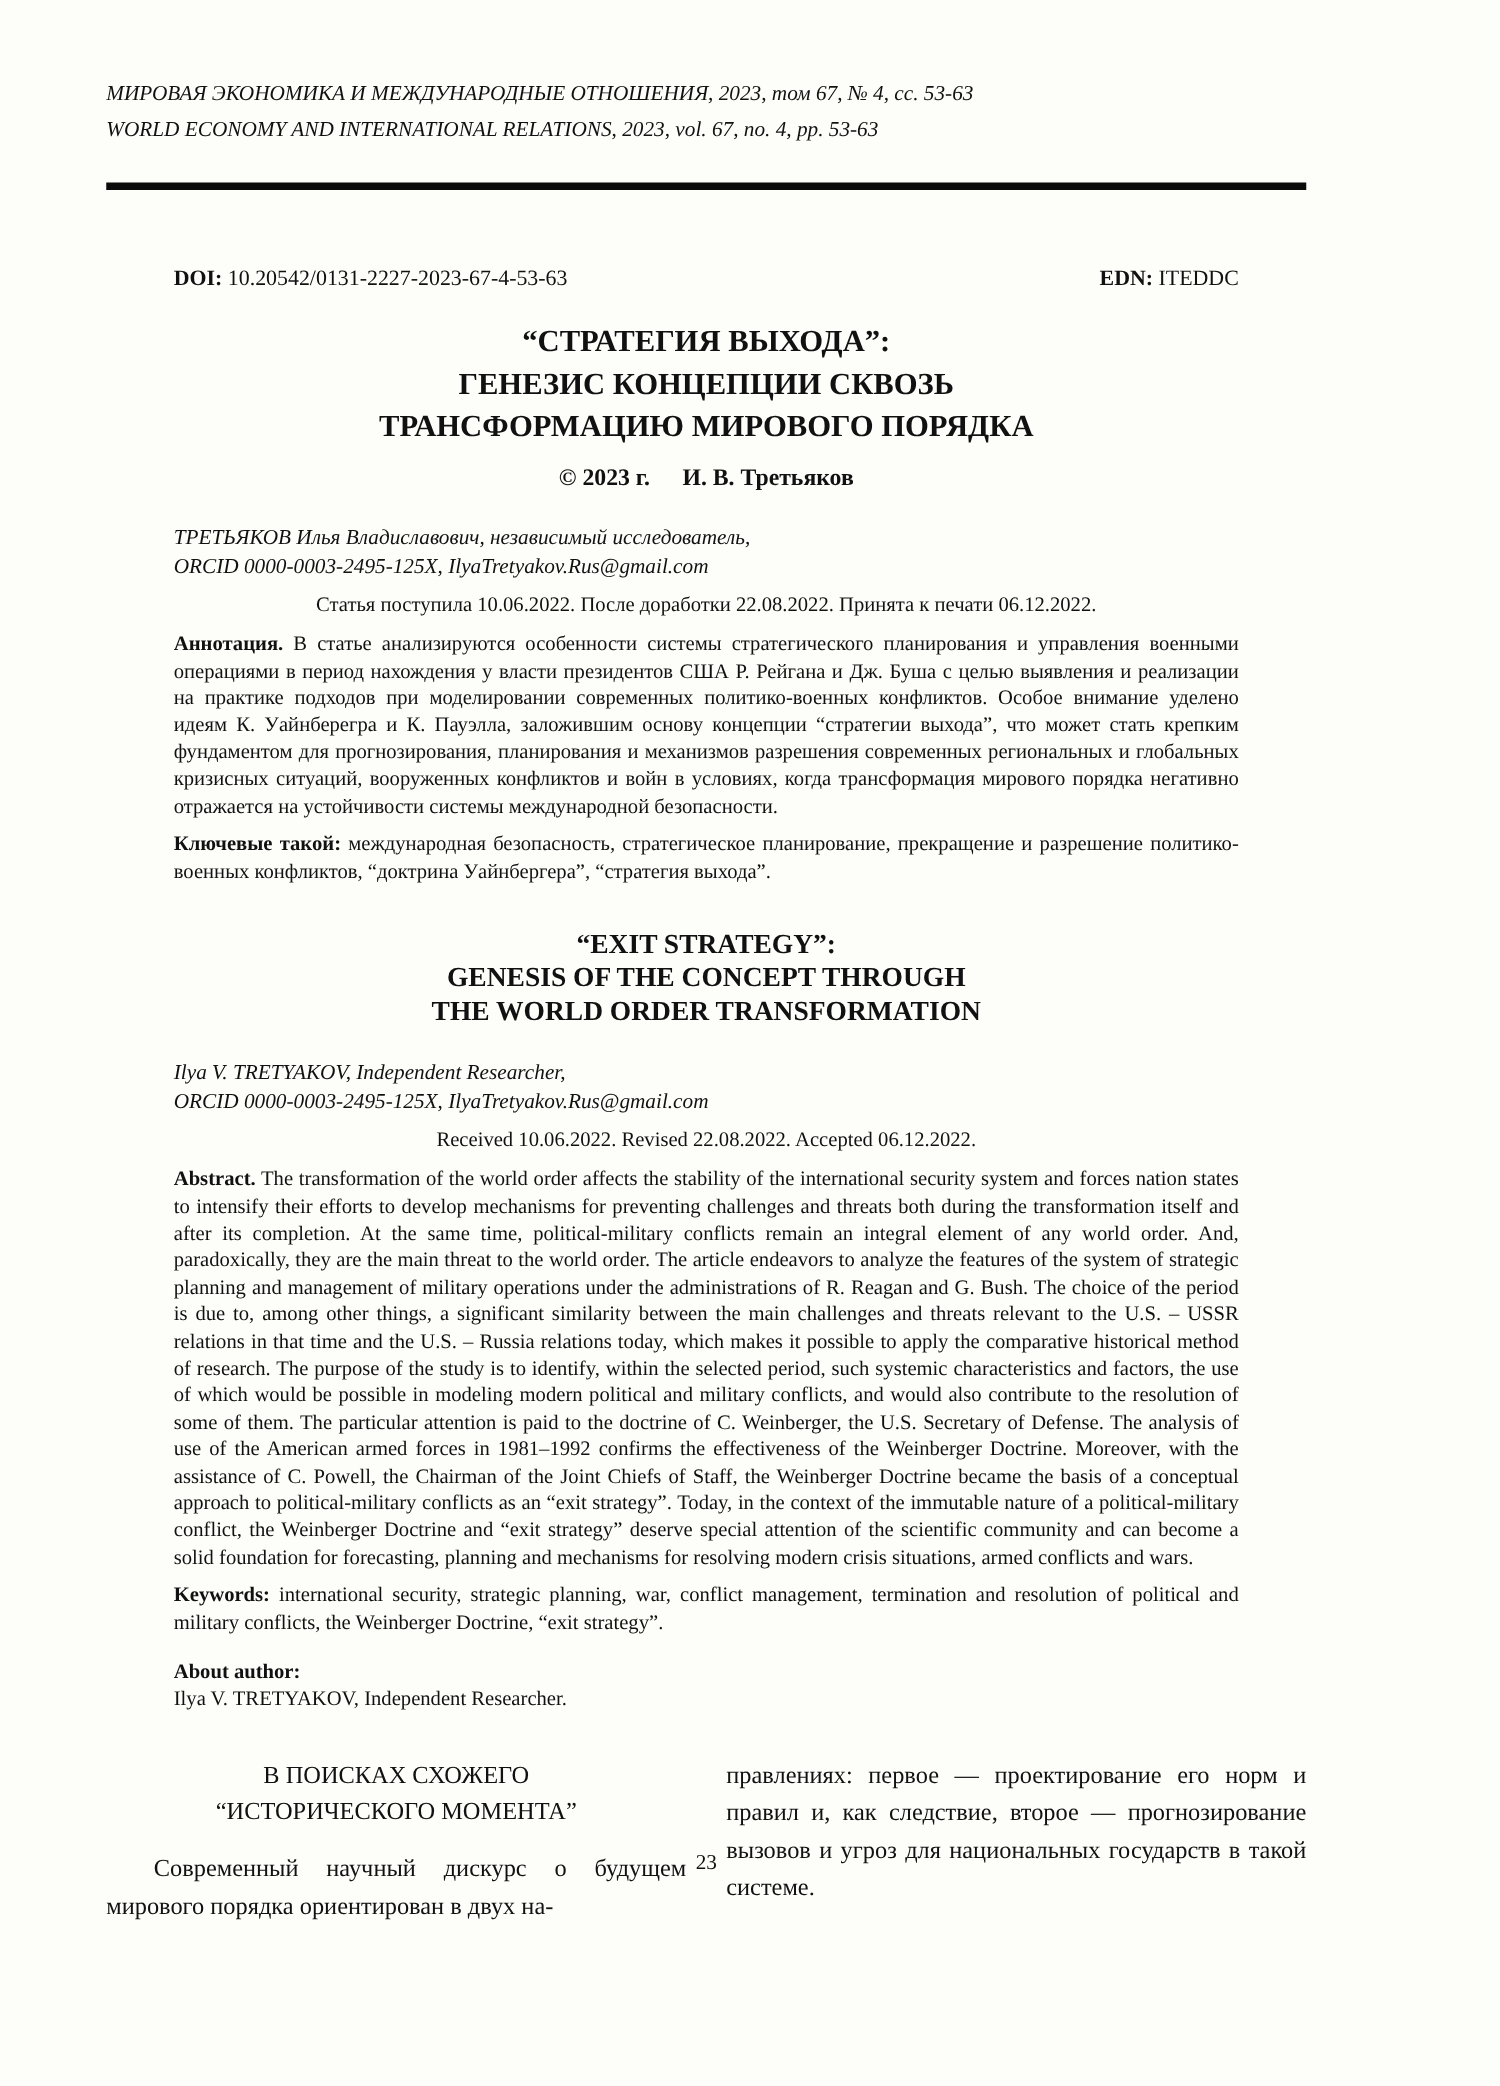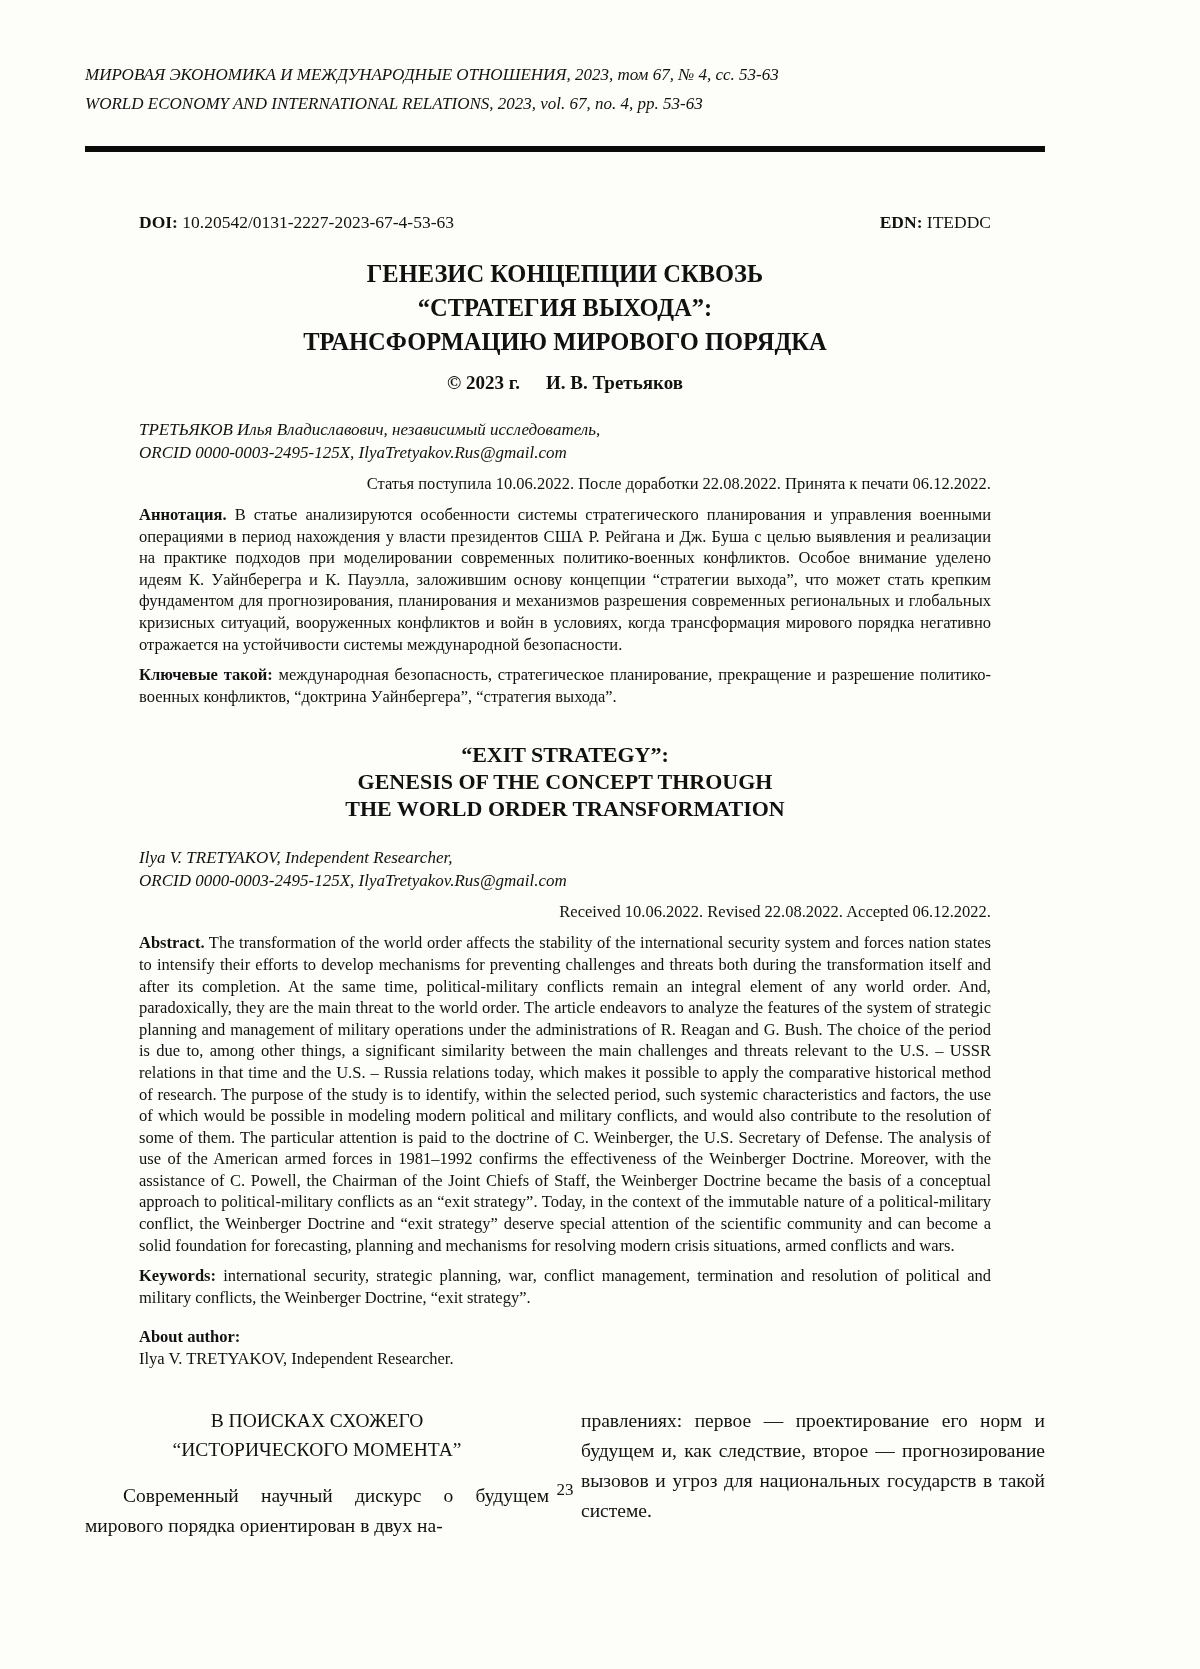--- a/index.html
+++ b/index.html
@@ -20,21 +20,21 @@
   .inner { margin: 0 54px; }
 
   .doi-row { display: flex; justify-content: space-between; margin-top: 60px; font-size: 17.5px; }
   .b { font-weight: bold; }
 
   .title-ru { margin-top: 24px; text-align: center; font-weight: bold; font-size: 24.5px; line-height: 34px; }
   .copyright-row { margin-top: 13px; text-align: center; font-weight: bold; font-size: 19px; }
   .copyright-row .gap { display: inline-block; width: 26px; }
 
   .affil { margin-top: 25px; font-style: italic; font-size: 17px; line-height: 22.5px; }
-  .dates { margin-top: 9px; text-align: right; font-size: 16.5px; line-height: 22px; }
+  .dates { margin-top: 9px; text-align: center; font-size: 16.5px; line-height: 22px; }
 
   .para { margin-top: 9px; font-size: 16.5px; line-height: 21.6px; text-align: justify; }
 
   .title-en { margin-top: 34px; text-align: center; font-weight: bold; font-size: 22px; line-height: 27px; }
 
   .about { margin-top: 18px; font-size: 16.5px; line-height: 22px; }
 
   .columns { display: flex; gap: 32px; margin-top: 36px; font-size: 19.5px; line-height: 30px; }
   .col { flex: 1; }
   .section-heading { text-align: center; line-height: 29px; }
@@ -57,22 +57,22 @@
   <div class="rule"></div>
 
   <div class="inner">
 
     <div class="doi-row">
       <div><span class="b">DOI:</span> <span>10.20542/0131-2227-2023-67-4-53-63</span></div>
       <div><span class="b">EDN:</span> <span>ITEDDC</span></div>
     </div>
 
     <div class="title-ru">
+      <div>“СТРАТЕГИЯ ВЫХОДА”:</div>
       <div>ГЕНЕЗИС КОНЦЕПЦИИ СКВОЗЬ</div>
-      <div>“СТРАТЕГИЯ ВЫХОДА”:</div>
       <div>ТРАНСФОРМАЦИЮ МИРОВОГО ПОРЯДКА</div>
     </div>
 
     <div class="copyright-row">
       <span>© 2023 г.</span><span class="gap"></span><span>И. В. Третьяков</span>
     </div>
 
     <div class="affil">
       <div>ТРЕТЬЯКОВ Илья Владиславович, независимый исследователь,</div>
       <div>ORCID 0000-0003-2495-125X, IlyaTretyakov.Rus@gmail.com</div>
@@ -118,19 +118,19 @@
 
   <div class="columns">
     <div class="col">
       <div class="section-heading">
         <div>В ПОИСКАХ СХОЖЕГО</div>
         <div>“ИСТОРИЧЕСКОГО МОМЕНТА”</div>
       </div>
       <div class="body-para indent">Современный научный дискурс о будущем мирового порядка ориентирован в двух на-</div>
     </div>
     <div class="col">
-      <div class="body-para" style="margin-top:0;">правлениях: первое — проектирование его норм и будущем и, как следствие, второе — прогнозирование вызовов и угроз для национальных государств в такой системе.</div>
+      <div class="body-para" style="margin-top:0;">правлениях: первое — проектирование его норм и правил и, как следствие, второе — прогнозирование вызовов и угроз для национальных государств в такой системе.</div>
     </div>
   </div>
 
 </div>
 
 <div class="page-number">23</div>
 
 </body></html>

